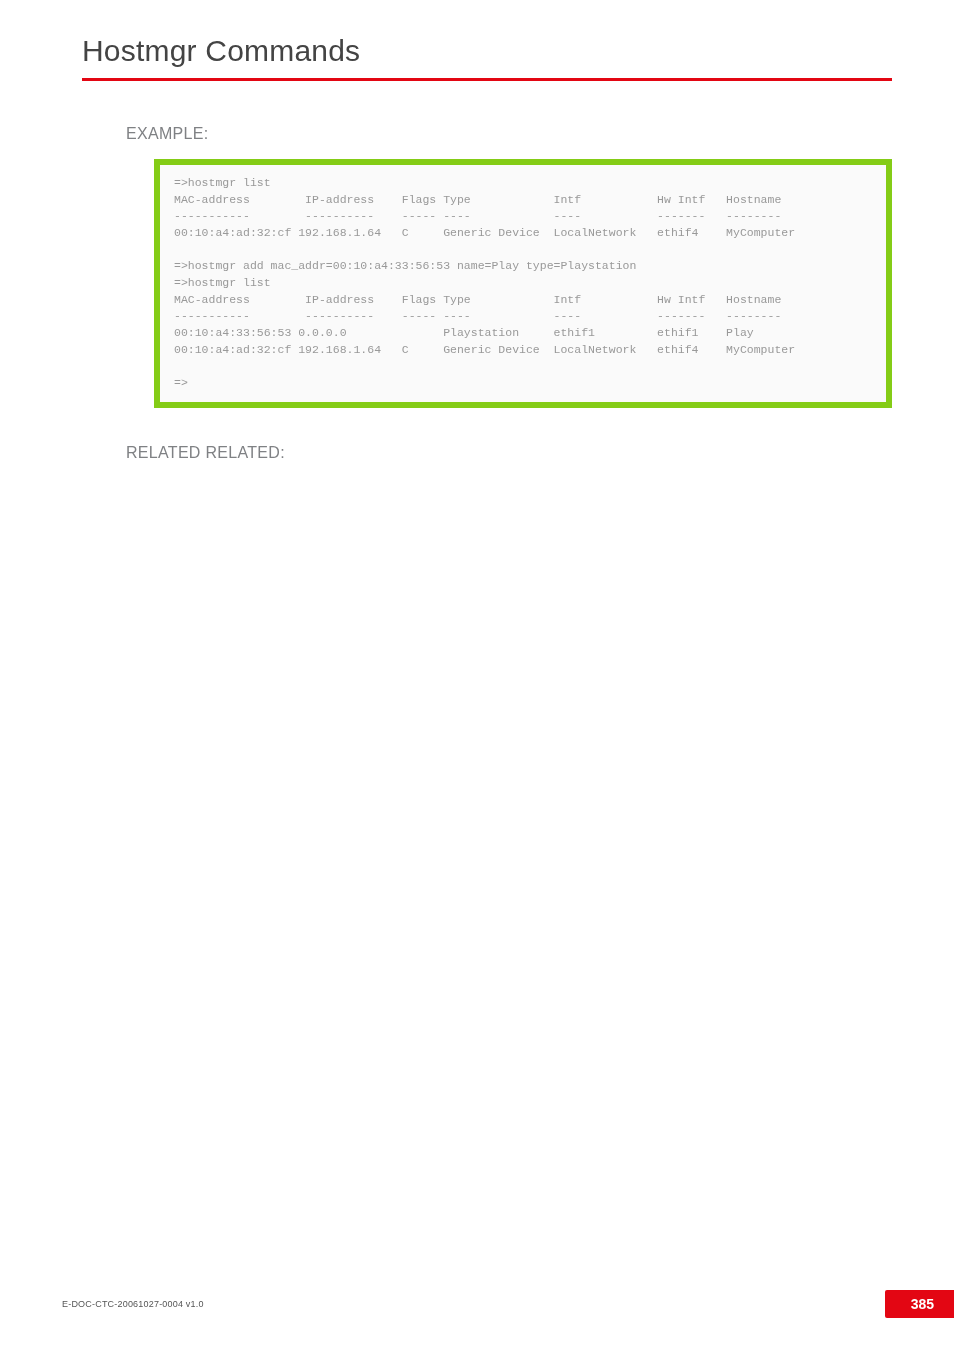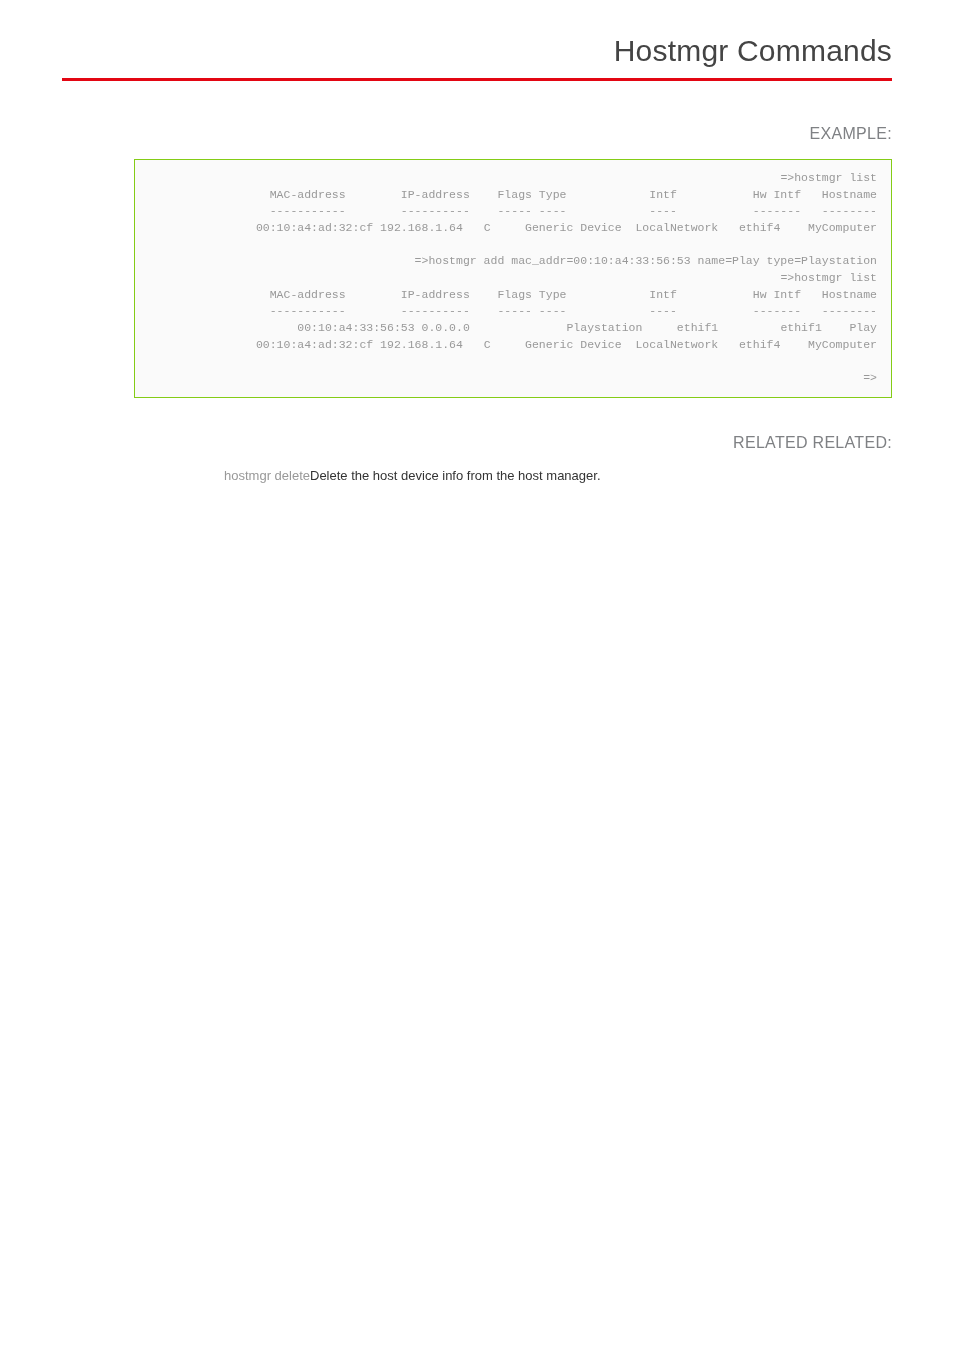--- a/index.html
+++ b/index.html
@@ -1,21 +1,21 @@
 <!DOCTYPE html>
 <html><head>
 <meta charset="utf-8">
 <style>
   * { box-sizing: border-box; margin: 0; padding: 0; }
   html, body { width: 954px; height: 1350px; background: #ffffff; font-family: Arial, Helvetica, sans-serif; }
-  .page { width: 954px; height: 1350px; position: relative; padding: 34px 62px 0 62px; text-align: right; }
+  .page { width: 954px; height: 1350px; position: relative; padding: 34px 62px 0 82px; }
   .title { font-size: 30px; font-weight: 400; color: #444; letter-spacing: 0.2px; margin-bottom: 10px; }
   .rule { height: 3px; background: #e30613; width: 100%; margin-bottom: 44px; }
   .section-heading { font-size: 16px; font-weight: normal; color: #7f8184; letter-spacing: 0.3px; margin-left: 44px; margin-bottom: 16px; }
-  .codebox { border: 1px solid #84cc16; background: #fafafa; margin-left: 72px; margin-right: 0; padding: 10px 14px 10px 14px; font-family: "Courier New", Courier, monospace; font-size: 11.5px; line-height: 1.45; color: #999999; white-space: pre; overflow: hidden; }
+  .codebox { border: 6px solid #84cc16; background: #fafafa; margin-left: 72px; margin-right: 0; padding: 10px 14px 10px 14px; font-family: "Courier New", Courier, monospace; font-size: 11.5px; line-height: 1.45; color: #999999; white-space: pre; overflow: hidden; }
   .related { margin-top: 36px; }
   .cmd-table { margin-left: 78px; margin-top: 4px; font-size: 13px; }
   .cmd-row { display: flex; margin-bottom: 8px; }
   .cmd-name { width: 170px; color: #999999; font-family: Arial, Helvetica, sans-serif; }
   .cmd-desc { color: #333; }
   .footer { position: absolute; bottom: 32px; left: 62px; right: 62px; display: flex; justify-content: space-between; align-items: center; }
   .doc-id { font-size: 9px; color: #555; letter-spacing: 0.2px; }
   .page-badge { background: #e30613; color: #fff; font-size: 14px; font-weight: bold; padding: 6px 20px 6px 26px; border-top-left-radius: 2px; border-bottom-left-radius: 2px; position: relative; right: -62px; }
 </style>
 </head>
@@ -38,21 +38,21 @@
 MAC-address        IP-address    Flags Type            Intf           Hw Intf   Hostname
 -----------        ----------    ----- ----            ----           -------   --------
 00:10:a4:33:56:53 0.0.0.0              Playstation     ethif1         ethif1    Play
 00:10:a4:ad:32:cf 192.168.1.64   C     Generic Device  LocalNetwork   ethif4    MyComputer
 
 =&gt;</div>
 
   <div class="related">
     <div class="section-heading">RELATED RELATED:</div>
     <div class="cmd-table">
-      <div class="cmd-row">
-        <div class="cmd-name">hostmgr delete</div>
-        <div class="cmd-desc">Delete the host device info from the host manager.</div>
-      </div>
     </div>
   </div>
 
+  <div class="footer">
+    <div class="doc-id">E-DOC-CTC-20061027-0004 v1.0</div>
+    <div class="page-badge">385</div>
+  </div>
 
 </div>
 
 </body></html>

